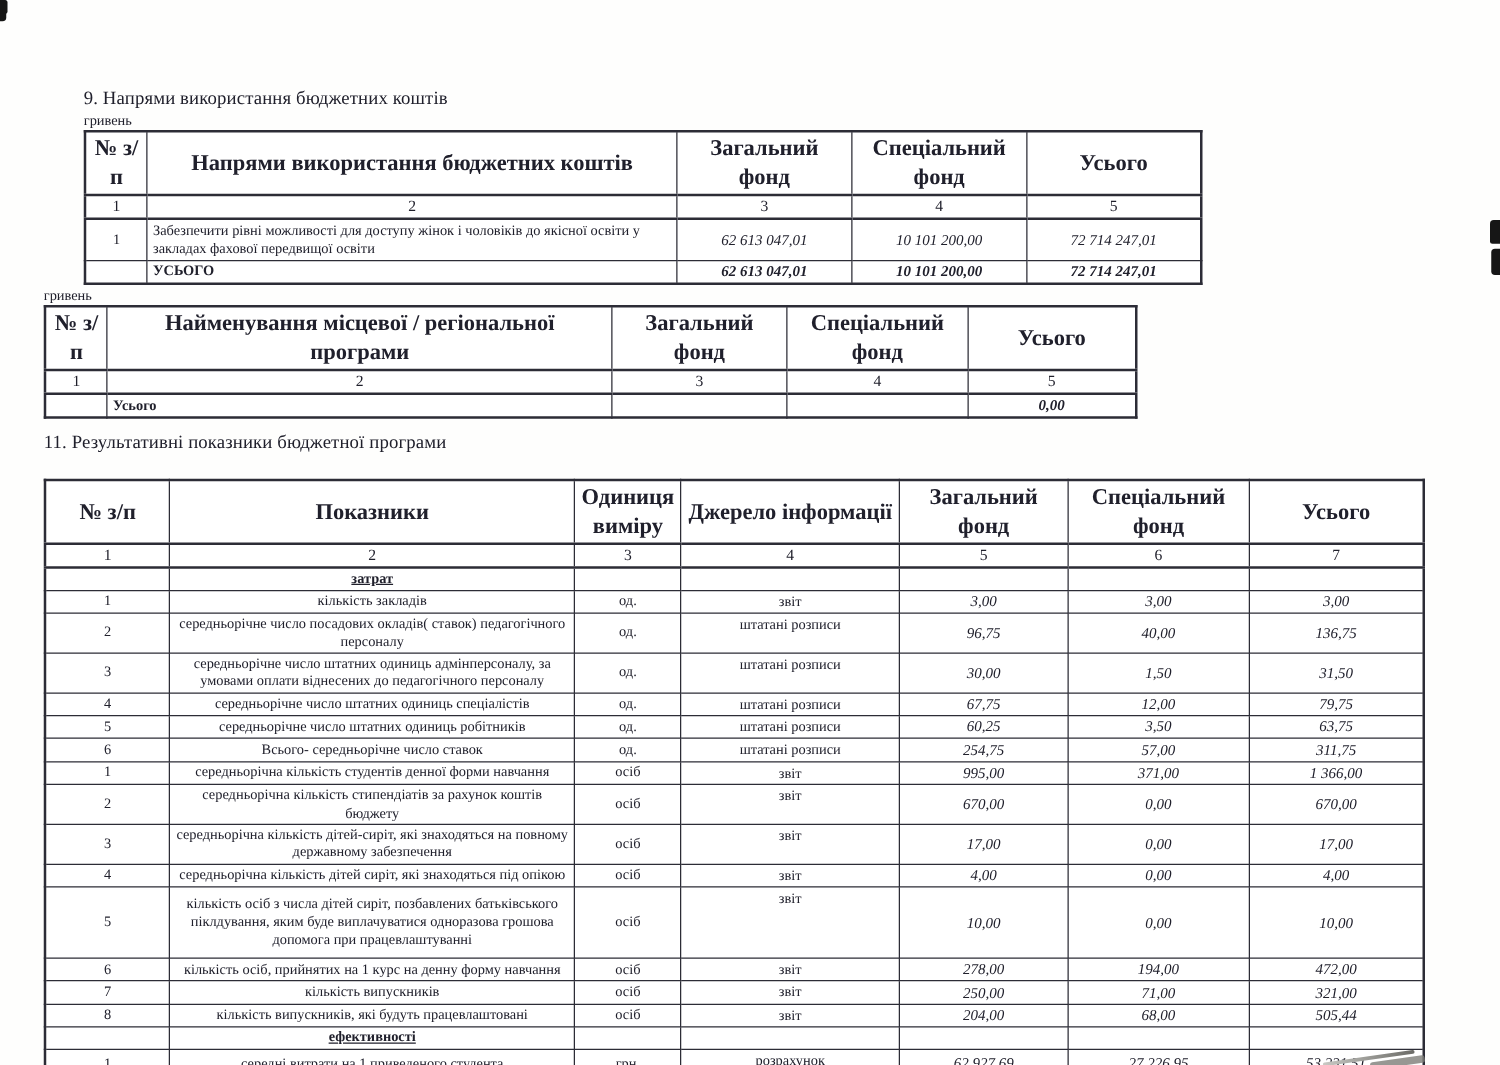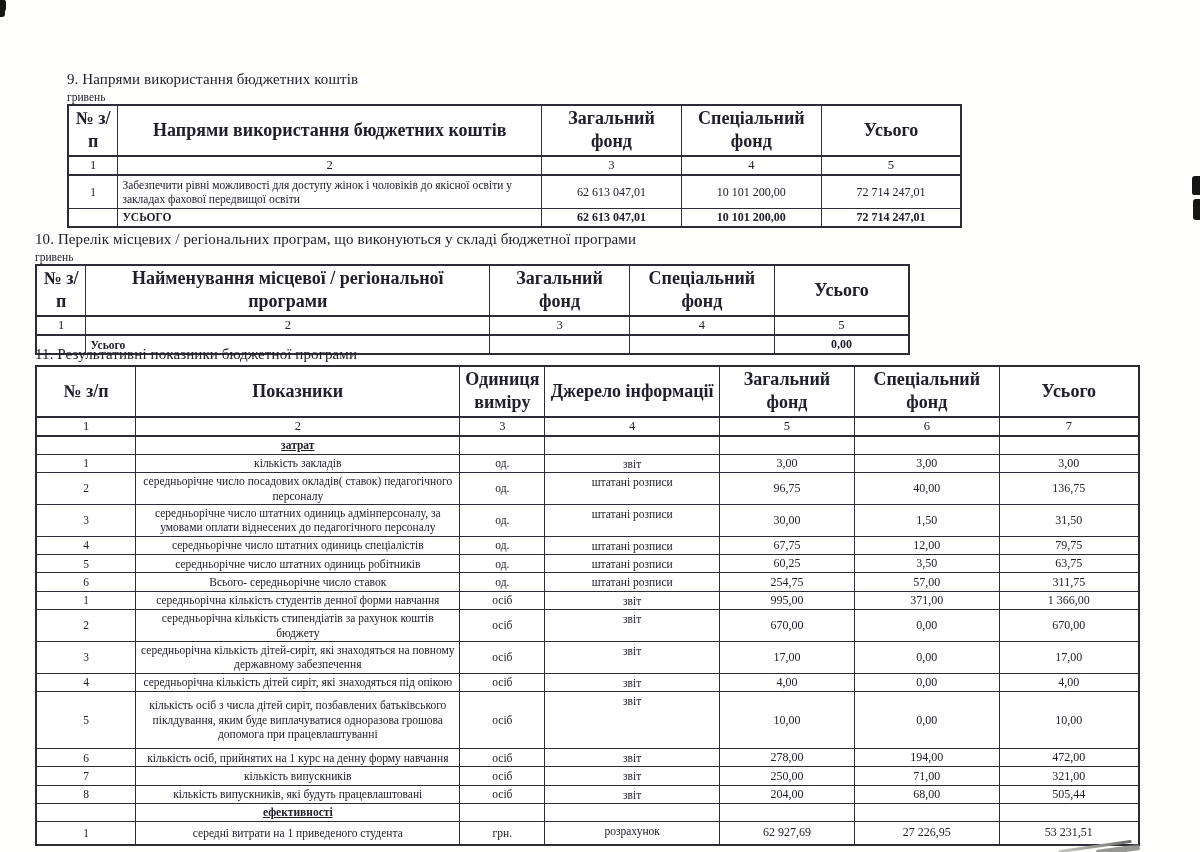--- a/index.html
+++ b/index.html
@@ -16,21 +16,21 @@
   td{
     border:1.5px solid #2c2c36;padding:1px 4px;text-align:center;vertical-align:middle;
     font-size:11.5px;line-height:1.25;overflow:hidden;
   }
   .hdr td{font-size:18px;line-height:1.3;font-weight:bold;}
   .nums td{font-size:12.5px;border-top-width:2px;border-bottom-width:2px;}
   .left{text-align:left;}
   .bold{font-weight:bold;}
   .grp td{font-weight:bold;text-decoration:underline;}
   .src{vertical-align:top;padding-top:2px;}
-  .val{font-size:12px;}
+  .val{font-size:12px;font-style:italic;}
   .t9 td.val{font-size:12px;}
   
   .artifact{position:absolute;background:#161616;}
   #art-l1{left:0;top:141;width:5px;height:17px;border-radius:0 2px 3px 0;}
   #art-l2{left:0;top:650;width:6px;height:11px;border-radius:0 2px 2px 0;}
   #art-r1{left:1192px;top:176px;width:8px;height:19px;border-radius:3px 0 0 2px;}
   #art-r2{left:1193px;top:199px;width:7px;height:21px;border-radius:3px 0 0 3px;}
   #art-b1{left:1058px;top:845px;width:74px;height:3px;background:linear-gradient(to right,#c9c9c4,#6a6a66);transform:rotate(-8deg);border-radius:2px;}
   #art-b2{left:1096px;top:847px;width:44px;height:6px;background:#7d7d78;transform:rotate(-8deg);border-radius:2px;opacity:.8;}
 </style>
@@ -75,21 +75,20 @@
       <td class="left bold">УСЬОГО</td>
       <td class="val bold">62 613 047,01</td>
       <td class="val bold">10 101 200,00</td>
       <td class="val bold">72 714 247,01</td>
     </tr>
   </tbody>
     </table>
 </div>
 
 <div class="section" style="left:35px;top:231px;width:875px;">
-  <p class="sec-title">10. Перелік місцевих / регіональних програм, що виконуються у складі бюджетної програми</p>
   <div class="currency">гривень</div>
   <table>
     <colgroup>
         <col style="width:50px">
         <col style="width:405px">
         <col style="width:140px">
         <col style="width:145px">
         <col style="width:135px">
       </colgroup>
     <tbody>
@@ -112,21 +111,21 @@
       <td class="left bold">Усього</td>
       <td class="val"></td>
       <td class="val"></td>
       <td class="val bold">0,00</td>
     </tr>
   </tbody>
     </table>
 </div>
 
 <div class="section" style="left:35px;top:346px;width:1105px;">
-  <p class="sec-title" style="margin-bottom:2px">11. Результативні показники бюджетної програми</p>
+  <p class="sec-title" style="margin-bottom:20px">11. Результативні показники бюджетної програми</p>
   <table>
     <colgroup>
         <col style="width:100px">
         <col style="width:325px">
         <col style="width:85px">
         <col style="width:175px">
         <col style="width:135px">
         <col style="width:145px">
         <col style="width:140px">
       </colgroup>

